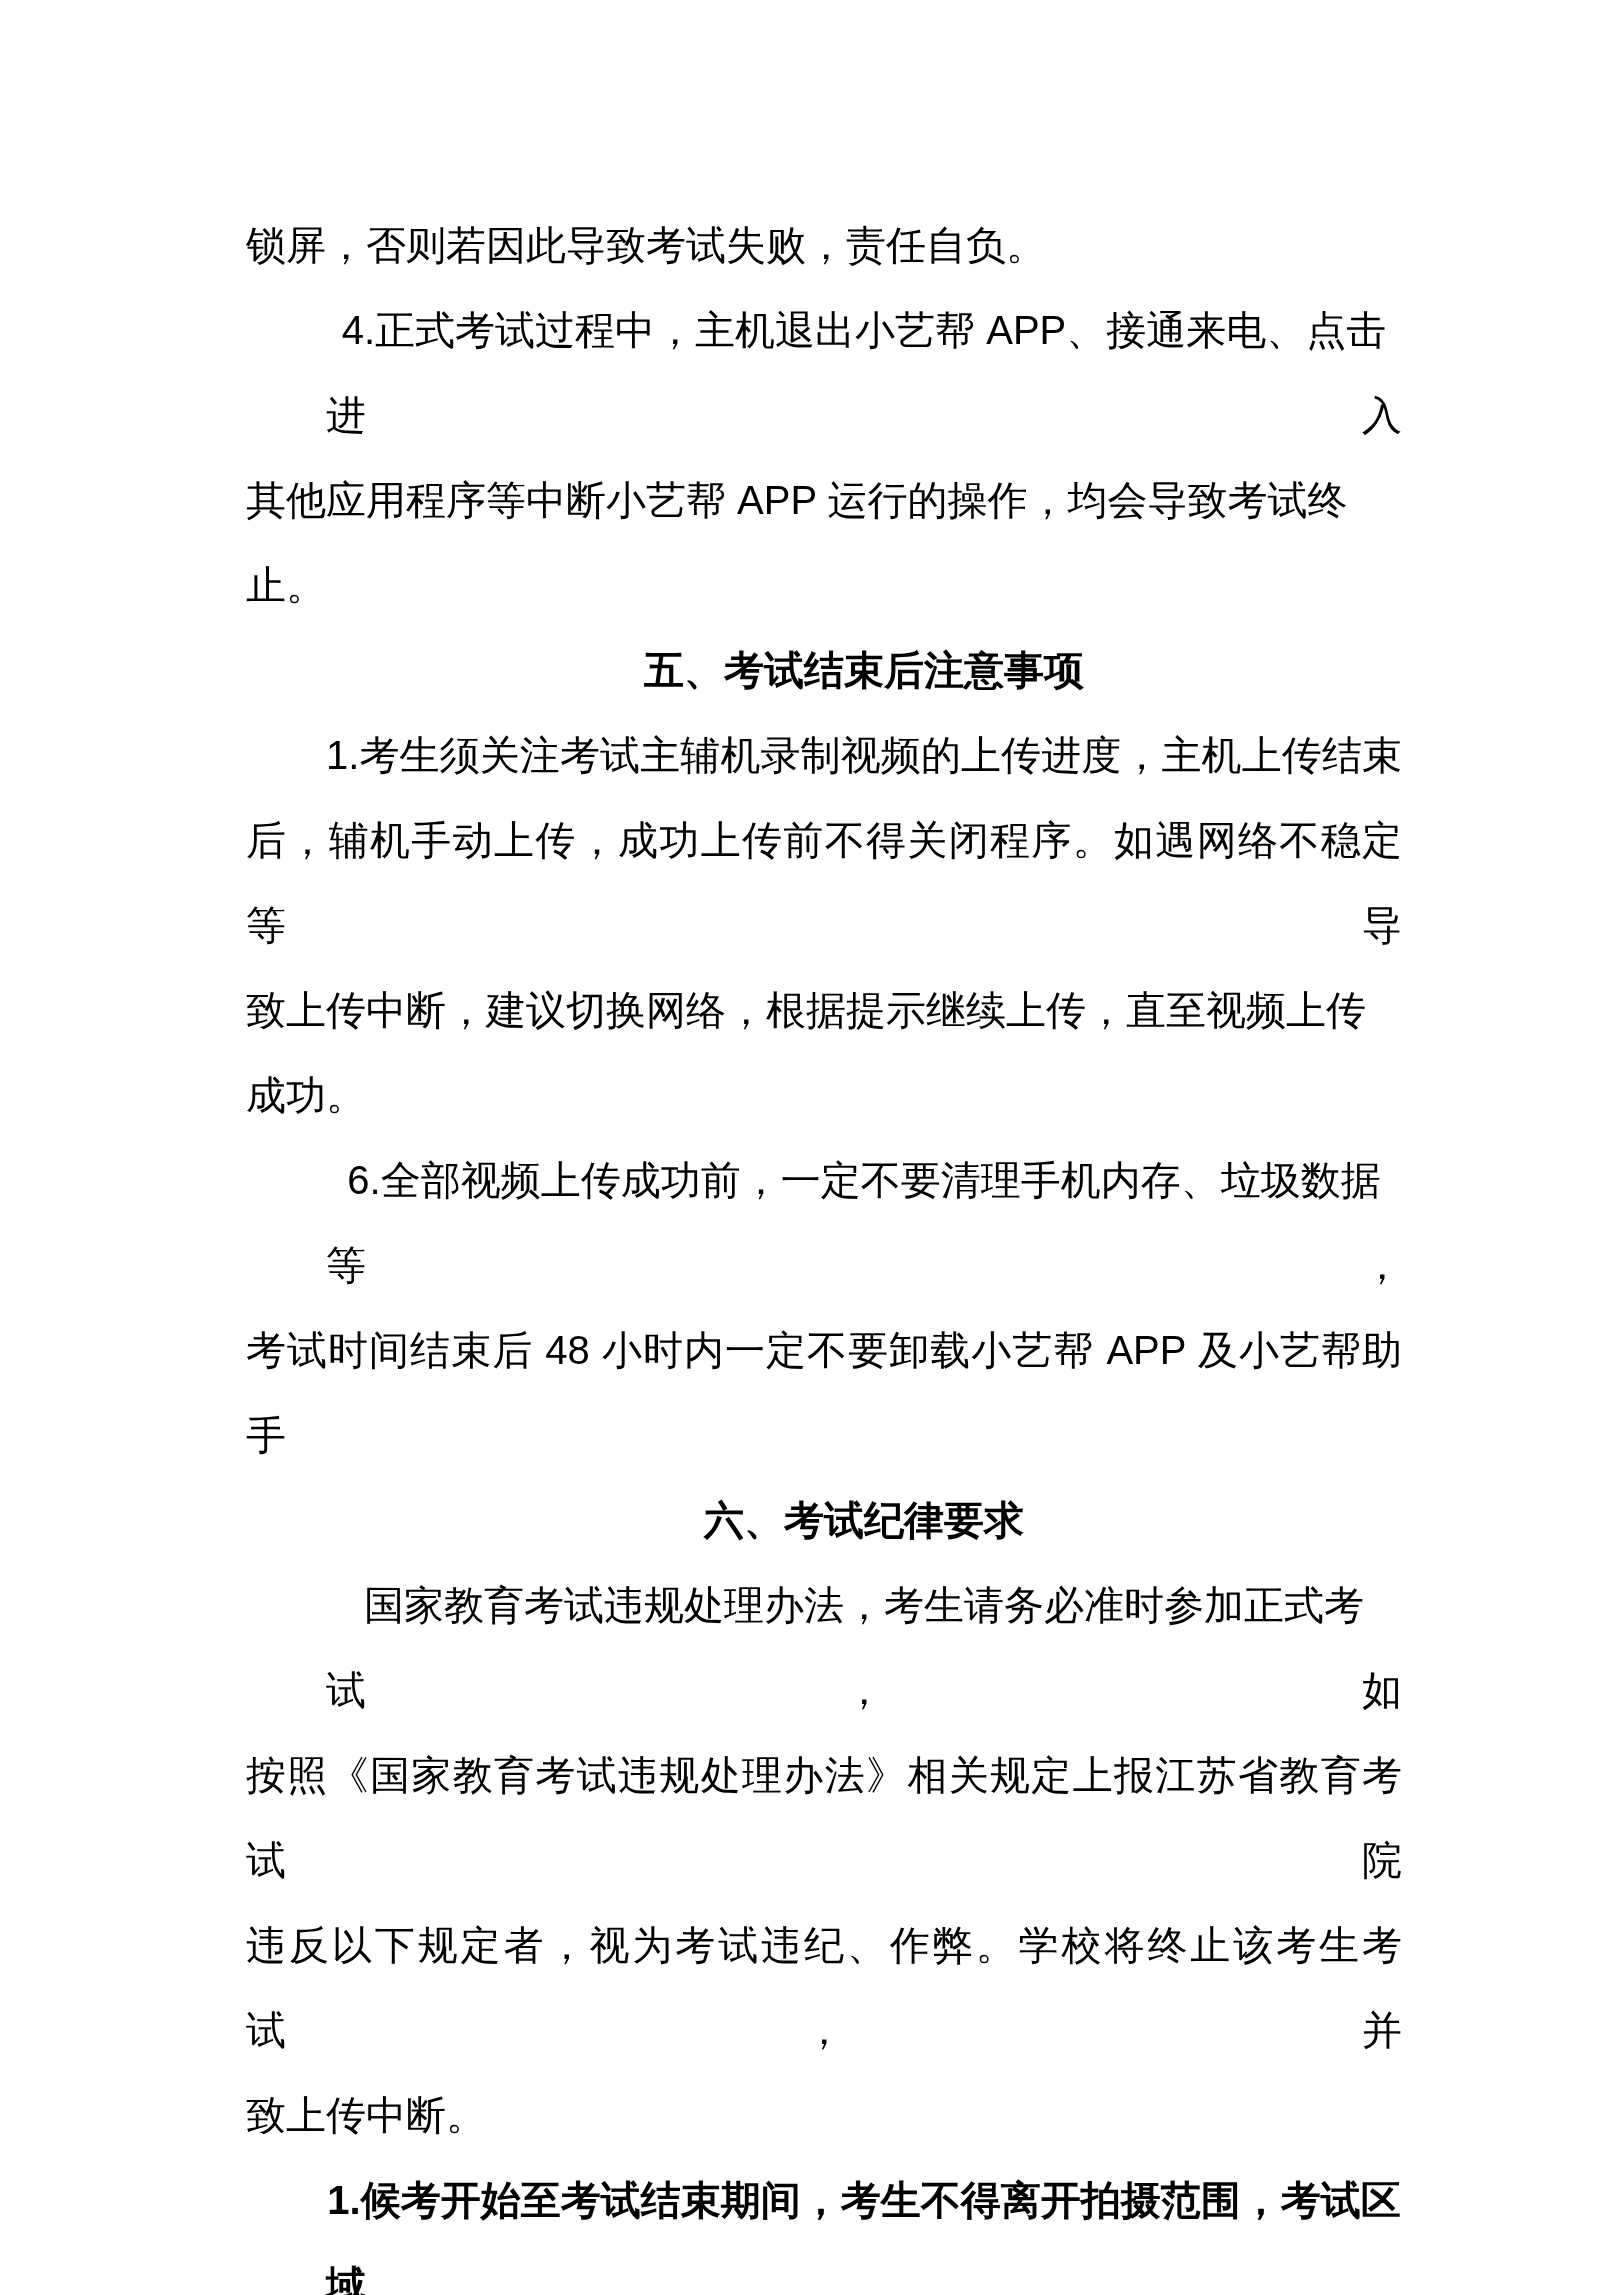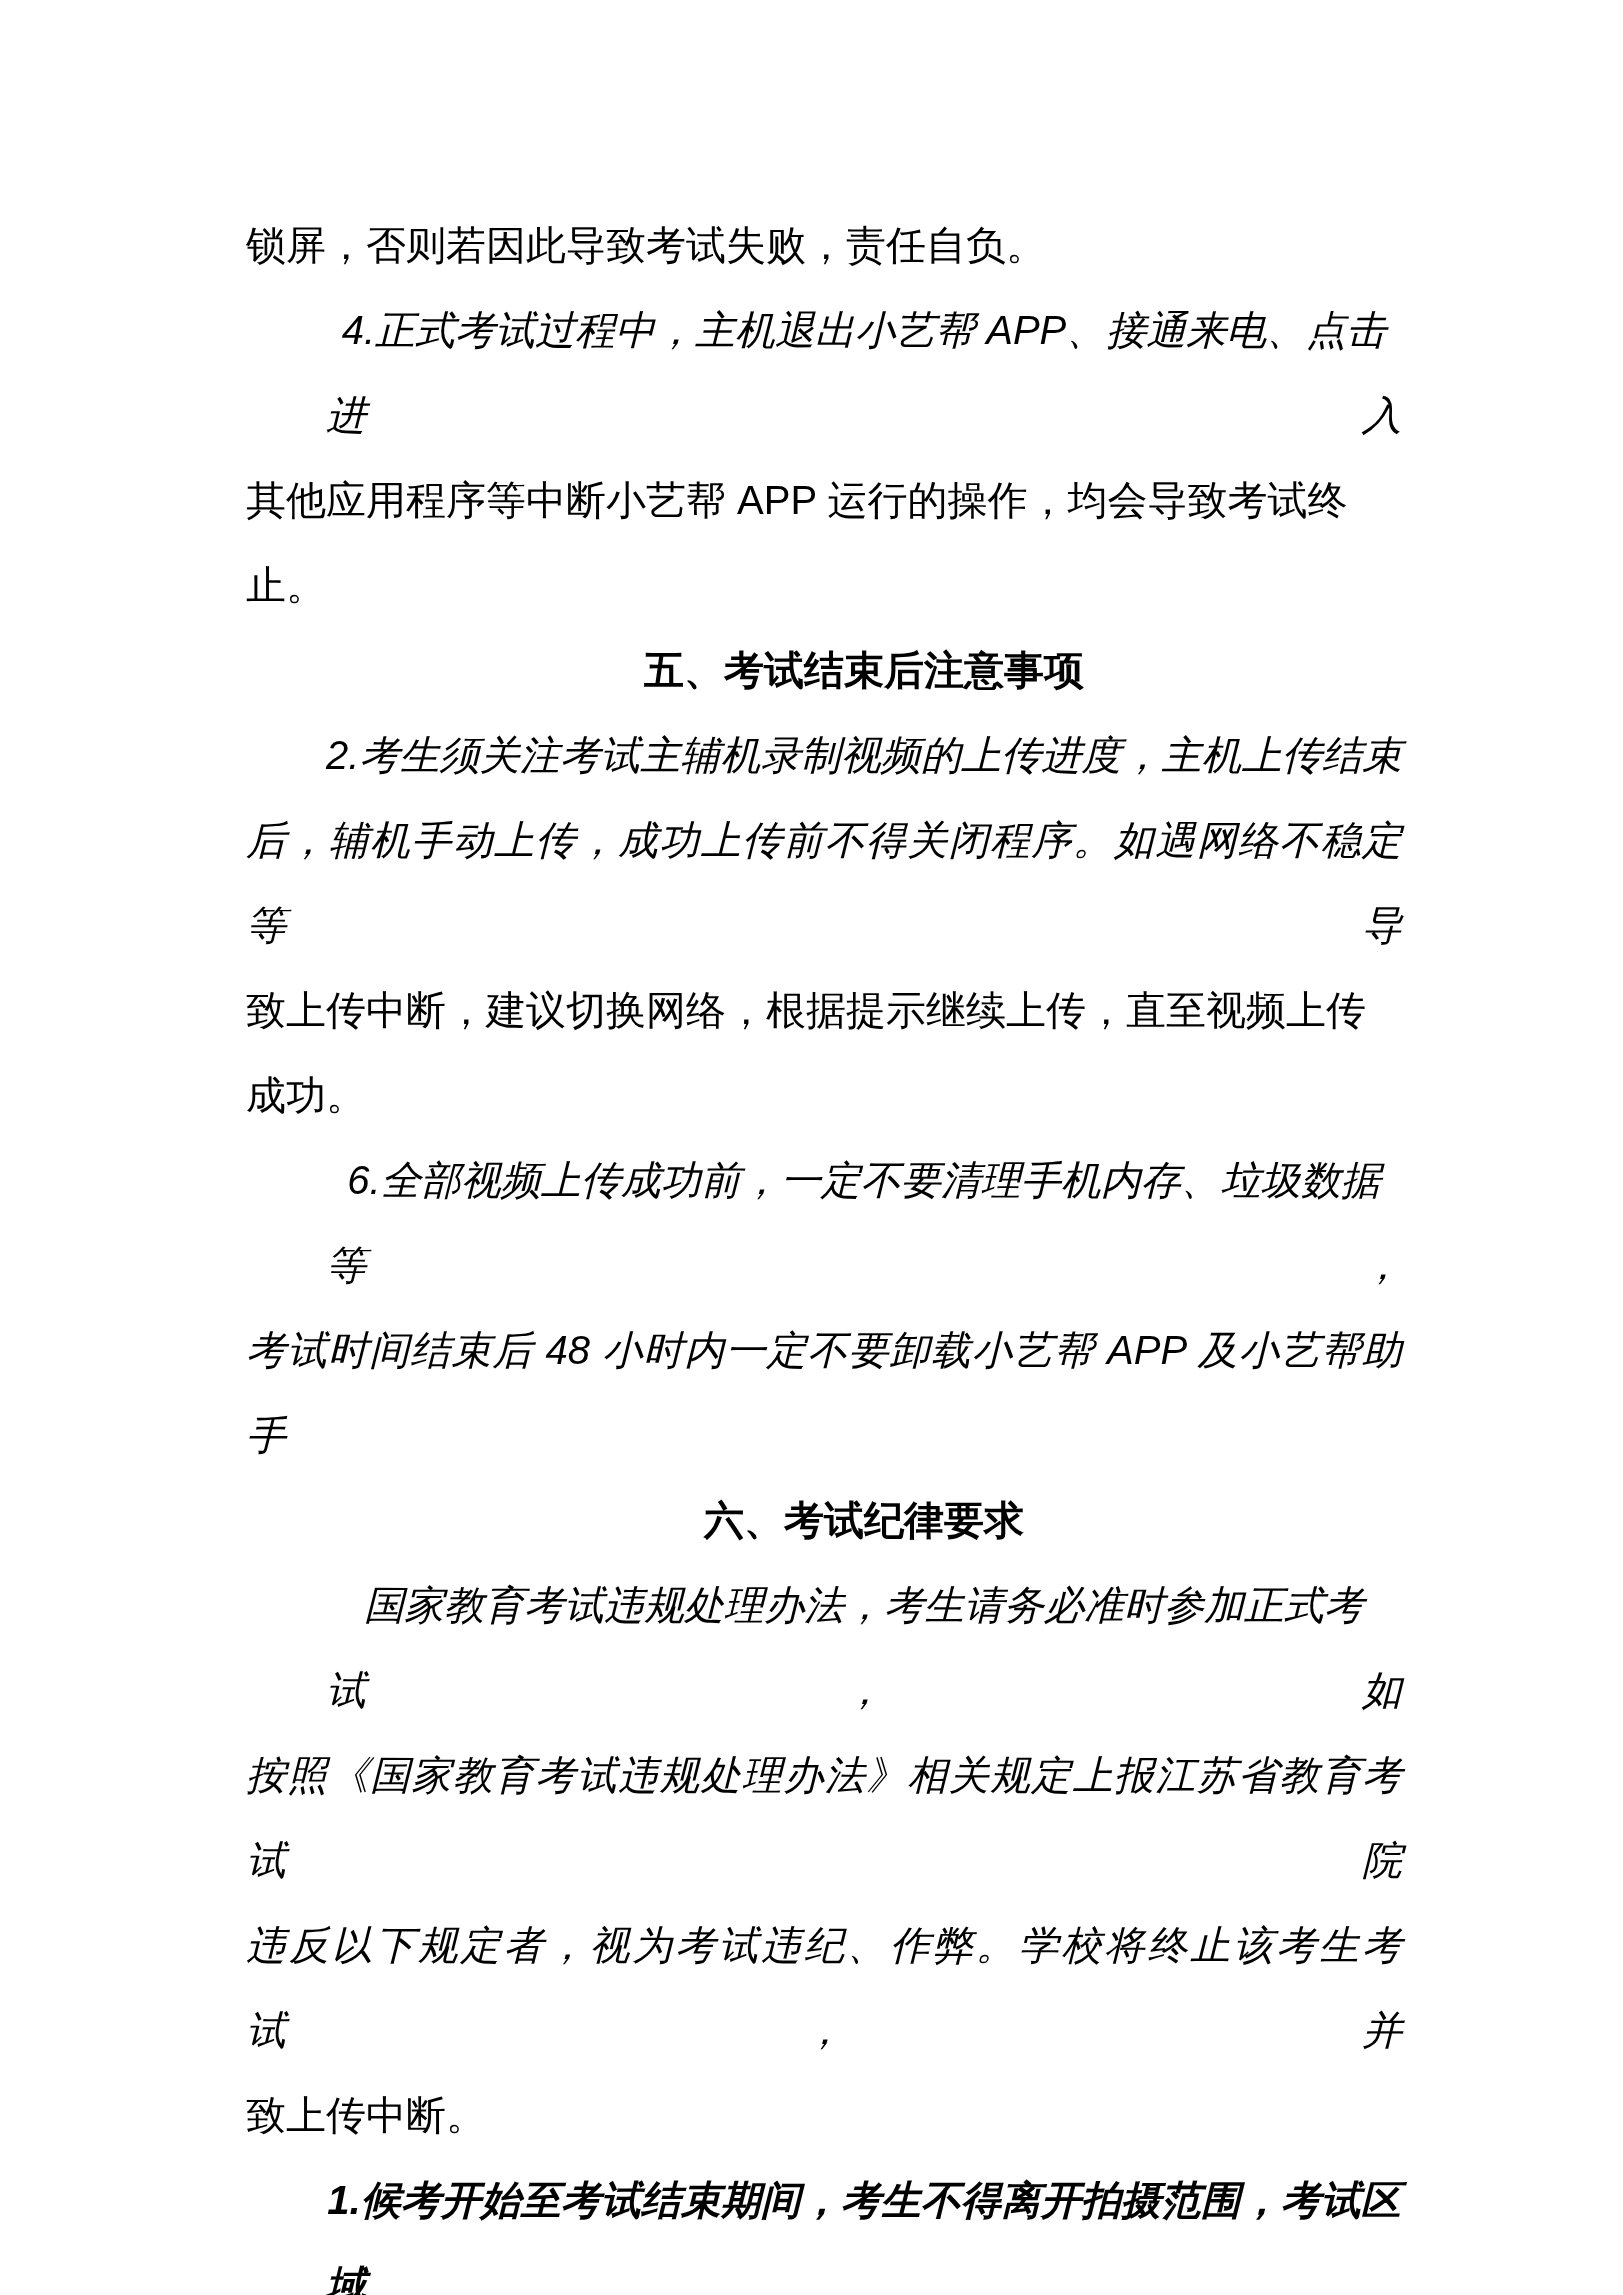--- a/index.html
+++ b/index.html
@@ -30,21 +30,20 @@
     padding: 0;
   }
   .line {
     text-align: left;
     min-height: 85px;
   }
   .line.justify {
     text-align: justify;
     text-align-last: justify;
     text-justify: inter-character;
-    font-style: italic;
   }
   .line.indent {
     padding-left: 80px;
     text-align: center;
   }
   .line.bold {
     font-weight: bold;
   }
 </style>
 </head>
@@ -56,21 +55,21 @@
         <div class="line">锁屏，否则若因此导致考试失败，责任自负。</div>
       </div>
       <div class="para">
         <div class="line indent justify">4.正式考试过程中，主机退出小艺帮 APP、接通来电、点击进入</div>
         <div class="line">其他应用程序等中断小艺帮 APP 运行的操作，均会导致考试终止。</div>
       </div>
       <div class="para">
         <div class="line indent bold">五、考试结束后注意事项</div>
       </div>
       <div class="para">
-        <div class="line indent justify">2.考生须关注考试主辅机录制视频的上传进度，主机上传结束</div>
+        <div class="line indent justify">1.考生须关注考试主辅机录制视频的上传进度，主机上传结束</div>
         <div class="line justify">后，辅机手动上传，成功上传前不得关闭程序。如遇网络不稳定等导</div>
         <div class="line">致上传中断，建议切换网络，根据提示继续上传，直至视频上传成功。</div>
       </div>
       <div class="para">
         <div class="line indent justify">6.全部视频上传成功前，一定不要清理手机内存、垃圾数据等，</div>
         <div class="line justify">考试时间结束后 48 小时内一定不要卸载小艺帮 APP 及小艺帮助手</div>
       </div>
       <div class="para">
         <div class="line indent bold">六、考试纪律要求</div>
       </div>

